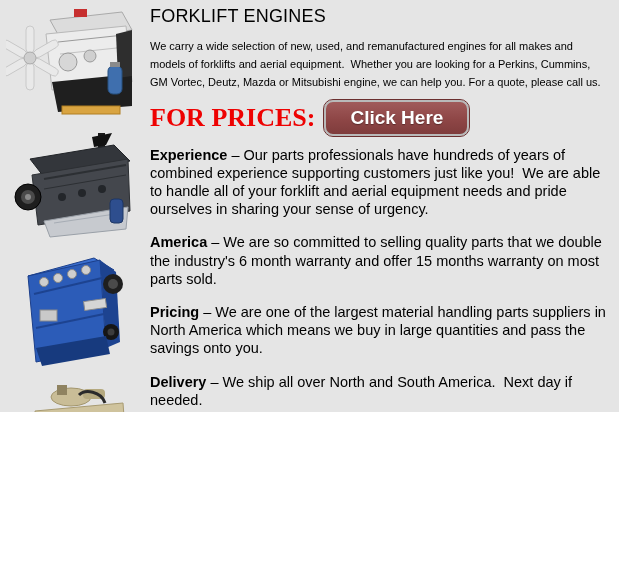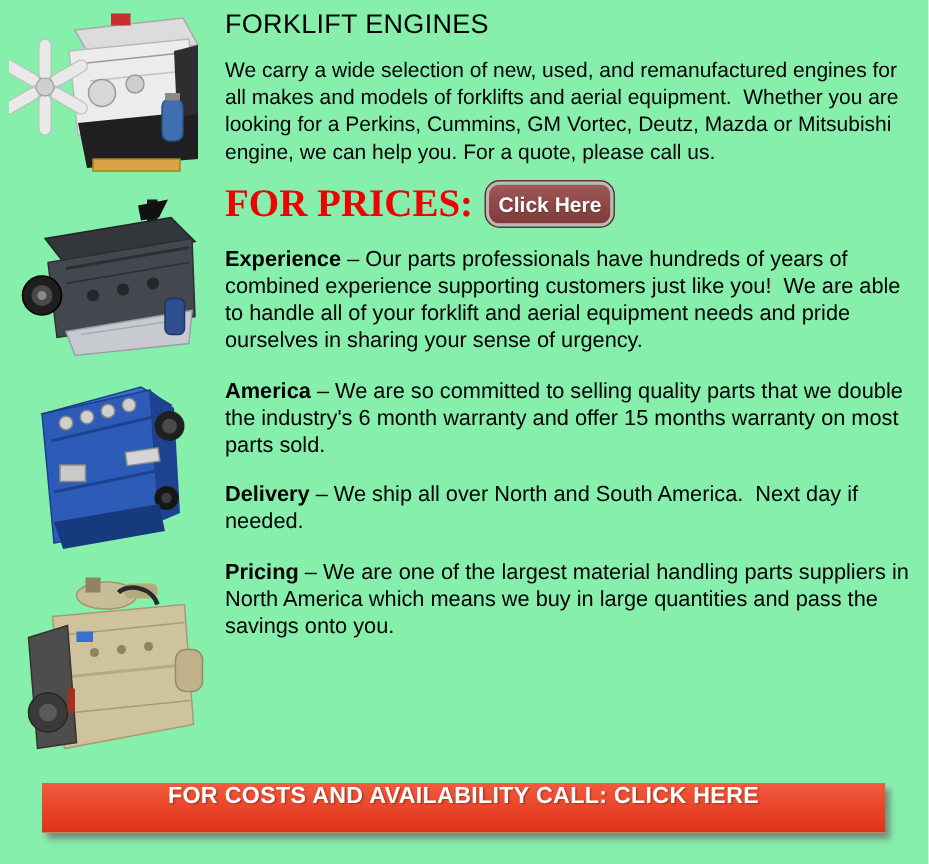--- a/index.html
+++ b/index.html
@@ -1,59 +1,59 @@
 <!DOCTYPE html>
 <html><head>
 <meta charset="utf-8">
 <title>FORKLIFT ENGINES</title>
 <style>
   html,body{margin:0;padding:0;background:#ffffff;}
   .page{
     position:relative;
-    width:619px;height:576px;
-    background:#86efac;
+    width:619px;height:412px;
+    background:#e5e5e5;
     font-family:"Liberation Sans", sans-serif;
     color:#000;
     overflow:hidden;
   }
   
   .engine{position:absolute;}
   .engine svg{display:block;width:100%;height:100%;}
   .eng1{left:6px;  top:4px;   width:136px;height:118px;}
   .eng2{left:10px; top:131px; width:132px;height:112px;}
   .eng3{left:10px; top:248px; width:126px;height:120px;}
   .eng4{left:4px;  top:381px; width:140px;height:128px;}
   
   .content{
     position:absolute;left:150px;top:6px;width:460px;
   }
   .page-title{
     font-size:18px;font-weight:400;letter-spacing:.2px;
     margin:0 0 10px 0;
   }
   .intro{
-    font-size:14px;line-height:18.2px;margin:0 0 10px 0;
+    font-size:11px;line-height:18.2px;margin:0 0 10px 0;
     white-space:pre-wrap;
   }
   .prices-row{
     display:flex;align-items:center;gap:9px;
     margin:2px 0 12px 0;height:32px;
   }
   .prices-label{
     font-family:"Liberation Serif", serif;
     font-weight:700;font-size:26px;color:#ee0202;
   }
   .click-here-btn{
     font-family:"Liberation Sans", sans-serif;
-    font-size:14px;font-weight:700;color:#ffffff;
+    font-size:19px;font-weight:700;color:#ffffff;
     background:linear-gradient(180deg,#a05a5a 0%,#8e4646 55%,#7f3c3c 100%);
     border:2px solid #b9b9b9;
     outline:1px solid #6b3030;
     border-radius:9px;
-    padding:5px 6px;
+    padding:5px 24px;
     cursor:pointer;
     text-shadow:0 1px 1px rgba(0,0,0,.35);
   }
   .section{
     font-size:14.5px;line-height:18.2px;margin:0 0 15px 0;
     white-space:pre-wrap;
   }
   .section b{font-weight:700;}
   
   .banner{
@@ -170,22 +170,22 @@
     <div class="prices-row">
       <span class="prices-label">FOR PRICES:</span>
       <button class="click-here-btn">Click Here</button>
     </div>
 
     <p class="section"><b>Experience</b><span> – Our parts professionals have hundreds of years of combined experience supporting customers just like you!  We are able to handle all of your forklift and aerial equipment needs and pride ourselves in sharing your sense of urgency.</span></p>
 
 
     <p class="section"><b>America</b><span> – We are so committed to selling quality parts that we double the industry's 6 month warranty and offer 15 months warranty on most parts sold.</span></p>
 
+    <p class="section"><b>Pricing</b><span> – We are one of the largest material handling parts suppliers in North America which means we buy in large quantities and pass the savings onto you.</span></p>
+
     <p class="section"><b>Delivery</b><span> – We ship all over North and South America.  Next day if needed.</span></p>
-
-    <p class="section"><b>Pricing</b><span> – We are one of the largest material handling parts suppliers in North America which means we buy in large quantities and pass the savings onto you.</span></p>
   </div>
 
   <div class="banner">
     <span>FOR COSTS AND AVAILABILITY CALL: CLICK HERE</span>
   </div>
 
 </div>
 
 </body></html>

